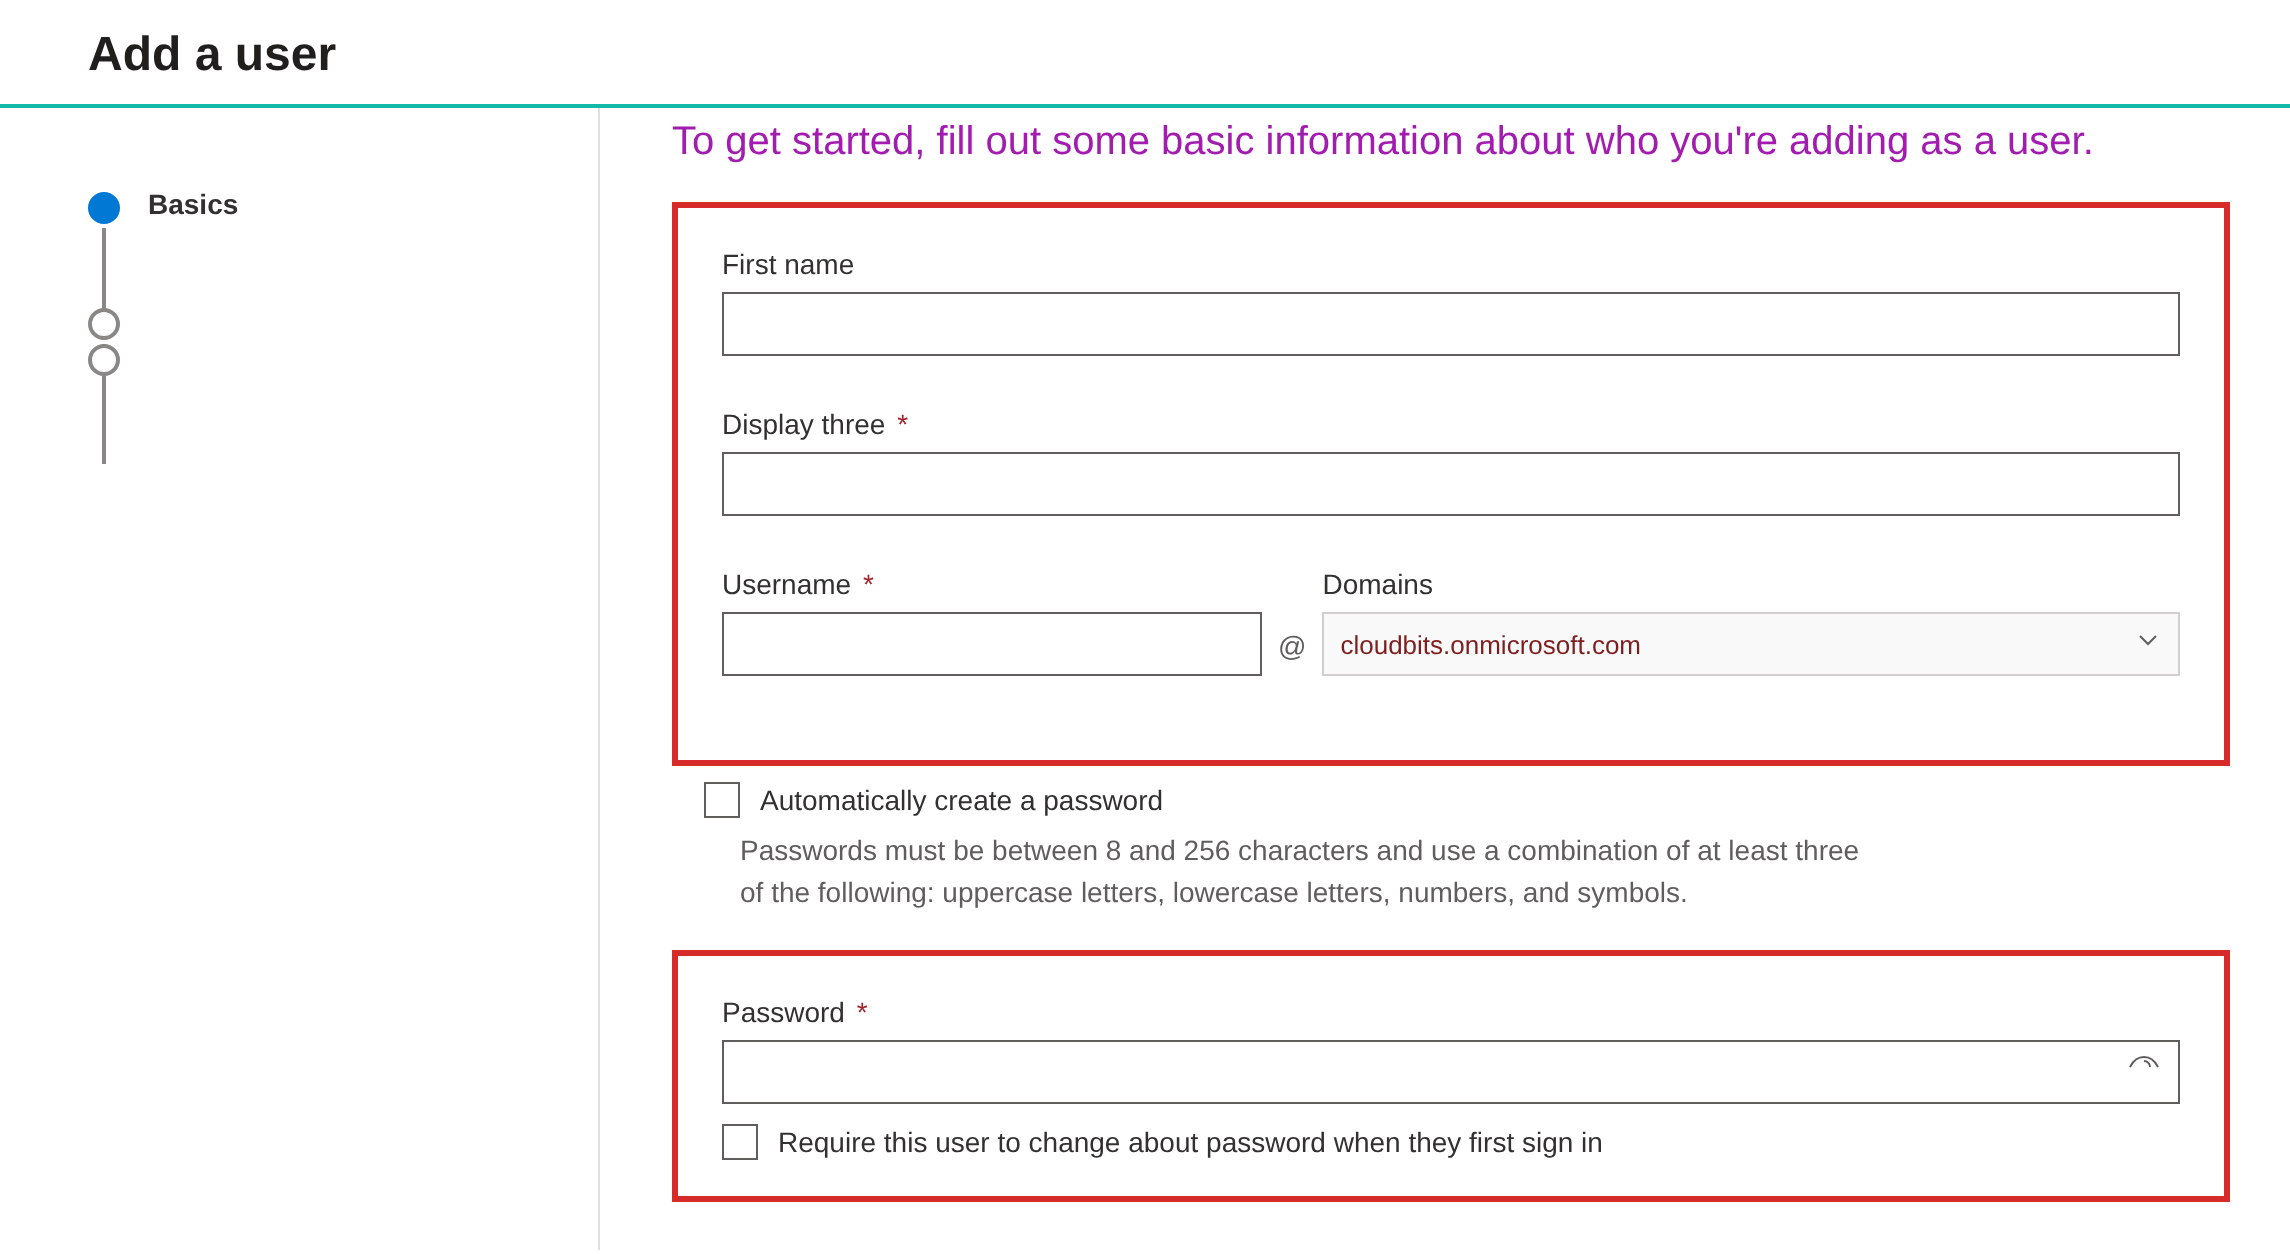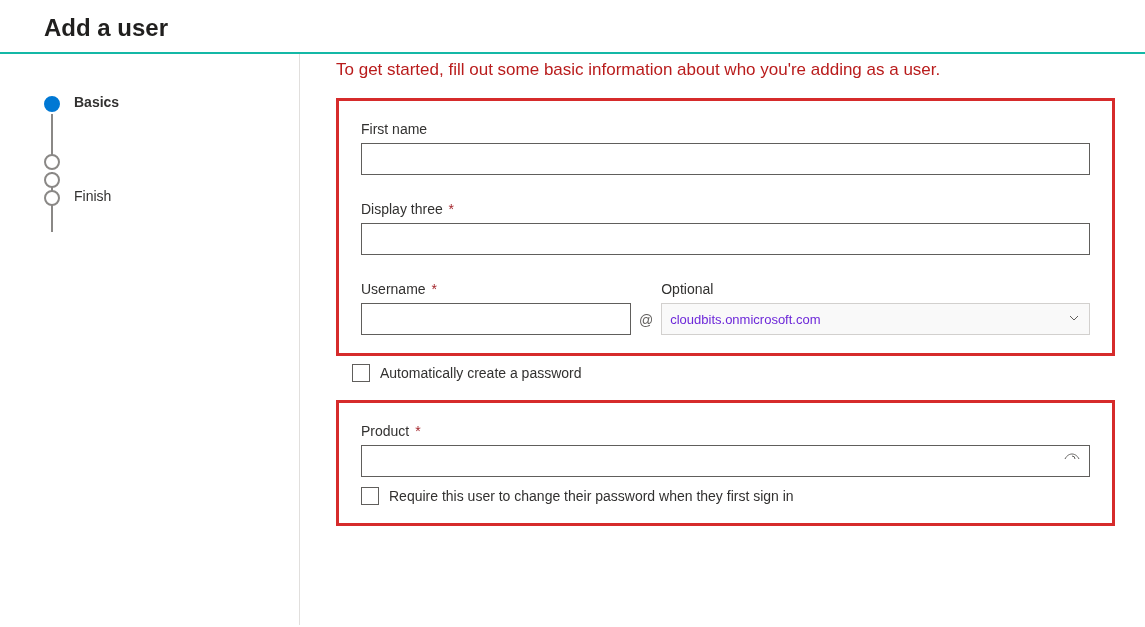--- a/index.html
+++ b/index.html
@@ -71,39 +71,39 @@
       width: 2px;
       height: 42px;
       background: #8a8886;
     }
     .main {
       flex: 1;
       padding: 0 30px 20px 36px;
       overflow-y: auto;
     }
     .intro-text {
-      color: #b91c1c;
-      font-size: 17px;
+      color: #a21caf;
+      font-size: 20px;
       margin-bottom: 18px;
       padding-top: 6px;
       overflow: hidden;
       white-space: nowrap;
     }
     .highlight-box {
       border: 3px solid #d62b2b;
       padding: 20px 22px 18px;
       margin-bottom: 8px;
     }
     .form-row {
       display: flex;
       gap: 60px;
       margin-bottom: 26px;
     }
     .form-row.tight {
-      margin-bottom: 0;
+      margin-bottom: 24px;
     }
     .form-group {
       flex: 1;
     }
     .form-group.full {
       width: 100%;
     }
     .form-label {
       display: block;
       font-size: 14px;
@@ -140,40 +140,40 @@
       flex: 1;
     }
     .domain-select {
       width: 100%;
       height: 32px;
       border: 1px solid #d2d0ce;
       padding: 4px 30px 4px 8px;
       font-size: 13px;
       font-family: inherit;
       background: #f9f9f9;
-      color: #6d28d9;
+      color: #7f1d1d;
       appearance: none;
       position: relative;
     }
     .select-wrap {
       position: relative;
       width: 100%;
     }
     .select-chevron {
       position: absolute;
       right: 10px;
       top: 50%;
       transform: translateY(-50%);
       pointer-events: none;
       color: #605e5c;
     }
     .checkbox-row {
       display: flex;
       align-items: center;
-      margin: 8px 0 18px 16px;
+      margin: 8px 0 6px 16px;
     }
     .checkbox-row.inboxed {
       margin: 10px 0 0 0;
     }
     .checkbox {
       width: 18px;
       height: 18px;
       border: 1px solid #605e5c;
       margin-right: 10px;
       background: #fff;
@@ -220,24 +220,20 @@
         <span class="step-connector"></span>
       </li>
       <li class="wizard-step">
         <span class="step-circle"></span>
         <span class="step-connector"></span>
       </li>
       <li class="wizard-step">
         <span class="step-circle"></span>
         <span class="step-connector"></span>
       </li>
-      <li class="wizard-step">
-        <span class="step-circle"></span>
-        <span class="step-label" style="padding-bottom:0">Finish</span>
-      </li>
     </ul>
   </nav>
 
   <main class="main">
     <p class="intro-text">To get started, fill out some basic information about who you're adding as a user.</p>
 
     <div class="highlight-box">
 
       <div class="form-row">
         <div class="form-group">
@@ -260,56 +256,57 @@
         <div class="username-row" style="width:100%;">
           <div class="username-group">
             <label class="form-label">
               <span>Username</span>
               <span class="required">*</span>
             </label>
             <input type="text" class="text-input" value="" style="">
           </div>
           <span class="at-symbol">@</span>
           <div class="domain-group">
-            <label class="form-label">Optional</label>
+            <label class="form-label">Domains</label>
             <div class="select-wrap">
               <input type="text" class="domain-select" readonly="" value="cloudbits.onmicrosoft.com" style="">
               <span class="select-chevron">
                 <svg width="12" height="12" viewBox="0 0 12 12">
                     <path d="M2 4 L6 8 L10 4" stroke="#605e5c" stroke-width="1" fill="none"></path>
                   </svg>
               </span>
             </div>
           </div>
         </div>
       </div>
 
     </div>
 
     <div class="checkbox-row">
       <div class="checkbox"></div>
       <span class="checkbox-label">Automatically create a password</span>
     </div>
 
+    <p class="hint-text">Passwords must be between 8 and 256 characters and use a combination of at least three of the following: uppercase letters, lowercase letters, numbers, and symbols.</p>
 
     <div class="highlight-box">
       <div class="form-group full">
         <label class="form-label">
-          <span>Product</span>
+          <span>Password</span>
           <span class="required">*</span>
         </label>
         <div class="password-wrap">
           <input type="password" class="text-input" value="" style="">
           <span class="eye-icon">
             <svg width="16" height="16" viewBox="0 0 16 16">
                 <path d="M1 8c2-4 5-5 7-5s5 1 7 5M8 5a3 3 0 0 1 3 3" stroke="#605e5c" stroke-width="1" fill="none"></path>
               </svg>
           </span>
         </div>
       </div>
       <div class="checkbox-row inboxed">
         <div class="checkbox"></div>
-        <span class="checkbox-label">Require this user to change their password when they first sign in</span>
+        <span class="checkbox-label">Require this user to change about password when they first sign in</span>
       </div>
     </div>
 
   </main>
 </div>
 
 </body></html>

